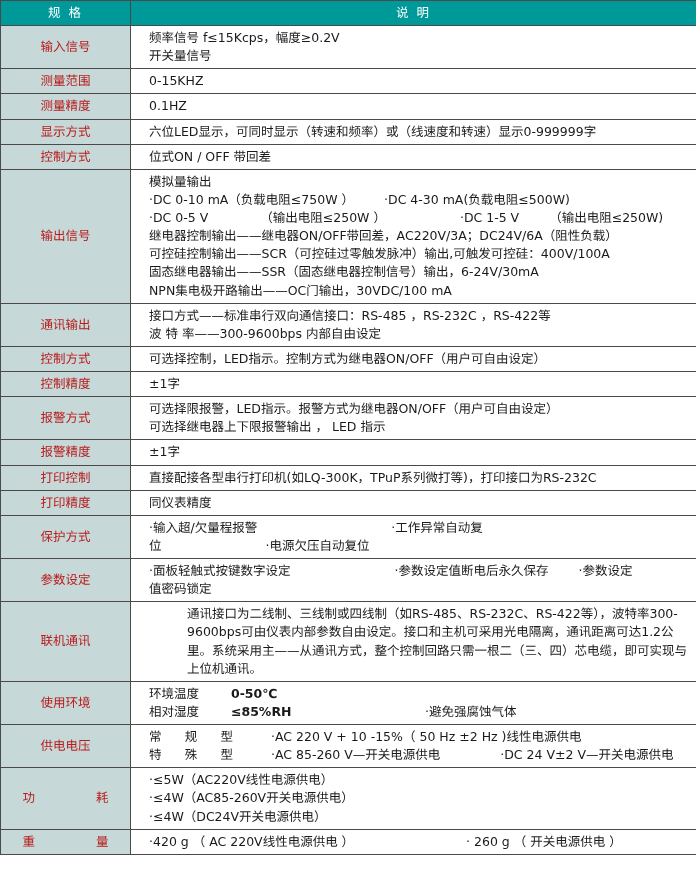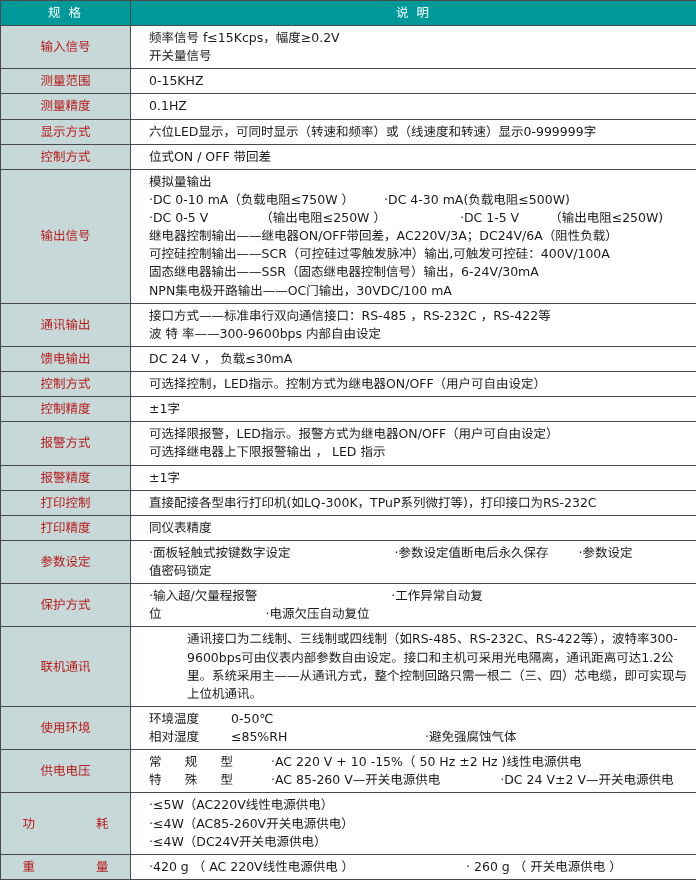--- a/index.html
+++ b/index.html
@@ -81,20 +81,21 @@
   .gap-xl  { display: inline-block; width: 74px; }
   .gap-xxl { display: inline-block; width: 104px; }
 
   .env-key {
     display: inline-block;
     width: 78px;
   }
   .env-val {
     display: inline-block;
     width: 190px;
+    font-weight: bold;
   }
   .pwr-key {
     display: inline-block;
     width: 84px;
     text-align: justify;
     text-align-last: justify;
   }
 </style>
 </head>
 <body>
@@ -174,26 +175,20 @@
     </tr>
 
     <tr>
       <td class="label-cell">通讯输出</td>
       <td class="desc-cell">
         <div class="line">接口方式——标准串行双向通信接口：RS-485 ，RS-232C ，RS-422等</div>
         <div class="line">波 特 率——300-9600bps 内部自由设定</div>
       </td>
     </tr>
 
-    <tr>
-      <td class="label-cell">馈电输出</td>
-      <td class="desc-cell">
-        <div class="line">DC 24 V ，  负载≤30mA</div>
-      </td>
-    </tr>
 
     <tr>
       <td class="label-cell">控制方式</td>
       <td class="desc-cell">
         <div class="line">可选择控制，LED指示。控制方式为继电器ON/OFF（用户可自由设定）</div>
       </td>
     </tr>
 
     <tr>
       <td class="label-cell">控制精度</td>
@@ -221,55 +216,55 @@
       <td class="label-cell">打印控制</td>
       <td class="desc-cell">
         <div class="line">直接配接各型串行打印机(如LQ-300K，TPuP系列微打等)，打印接口为RS-232C</div>
       </td>
     </tr>
 
     <tr>
       <td class="label-cell">打印精度</td>
       <td class="desc-cell">
         <div class="line">同仪表精度</div>
+      </td>
+    </tr>
+
+    <tr>
+      <td class="label-cell">保护方式</td>
+      <td class="desc-cell">
+        <div class="two-col">
+          <span class="c1">·输入超/欠量程报警</span>
+          <span class="gap-xxl"></span>
+          <span class="gap-md"></span>
+          <span class="c2">·工作异常自动复</span>
+        </div>
+        <div class="two-col">
+          <span class="c1">位</span>
+          <span class="gap-xxl"></span>
+          <span class="c2">·电源欠压自动复位</span>
+        </div>
       </td>
     </tr>
 
     <tr>
       <td class="label-cell">参数设定</td>
       <td class="desc-cell">
         <div class="two-col">
           <span class="c1">·面板轻触式按键数字设定</span>
           <span class="gap-xxl"></span>
           <span class="c2">·参数设定值断电后永久保存</span>
           <span class="gap-md"></span>
           <span class="c2">·参数设定</span>
         </div>
         <div class="line">值密码锁定</div>
       </td>
     </tr>
 
     <tr>
-      <td class="label-cell">保护方式</td>
-      <td class="desc-cell">
-        <div class="two-col">
-          <span class="c1">·输入超/欠量程报警</span>
-          <span class="gap-xxl"></span>
-          <span class="gap-md"></span>
-          <span class="c2">·工作异常自动复</span>
-        </div>
-        <div class="two-col">
-          <span class="c1">位</span>
-          <span class="gap-xxl"></span>
-          <span class="c2">·电源欠压自动复位</span>
-        </div>
-      </td>
-    </tr>
-
-    <tr>
       <td class="label-cell">联机通讯</td>
       <td class="desc-cell">
         <div class="line-wrap">通讯接口为二线制、三线制或四线制（如RS-485、RS-232C、RS-422等），波特率300-9600bps可由仪表内部参数自由设定。接口和主机可采用光电隔离，通讯距离可达1.2公里。系统采用主——从通讯方式，整个控制回路只需一根二（三、四）芯电缆，即可实现与上位机通讯。</div>
       </td>
     </tr>
 
     <tr>
       <td class="label-cell">使用环境</td>
       <td class="desc-cell">
         <div class="line">

